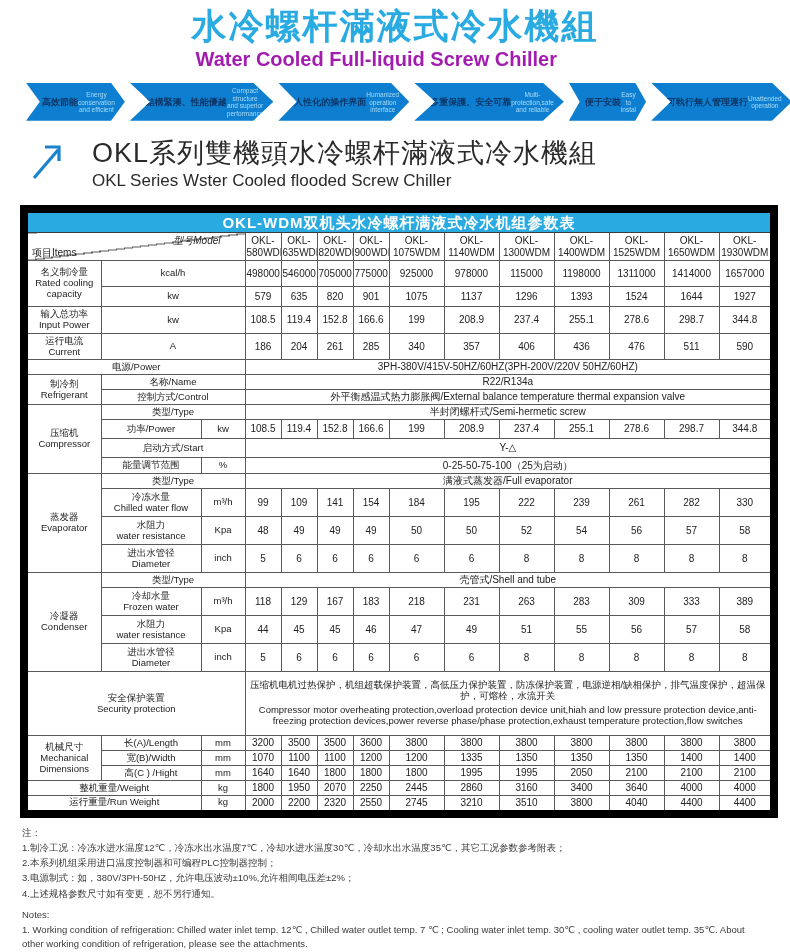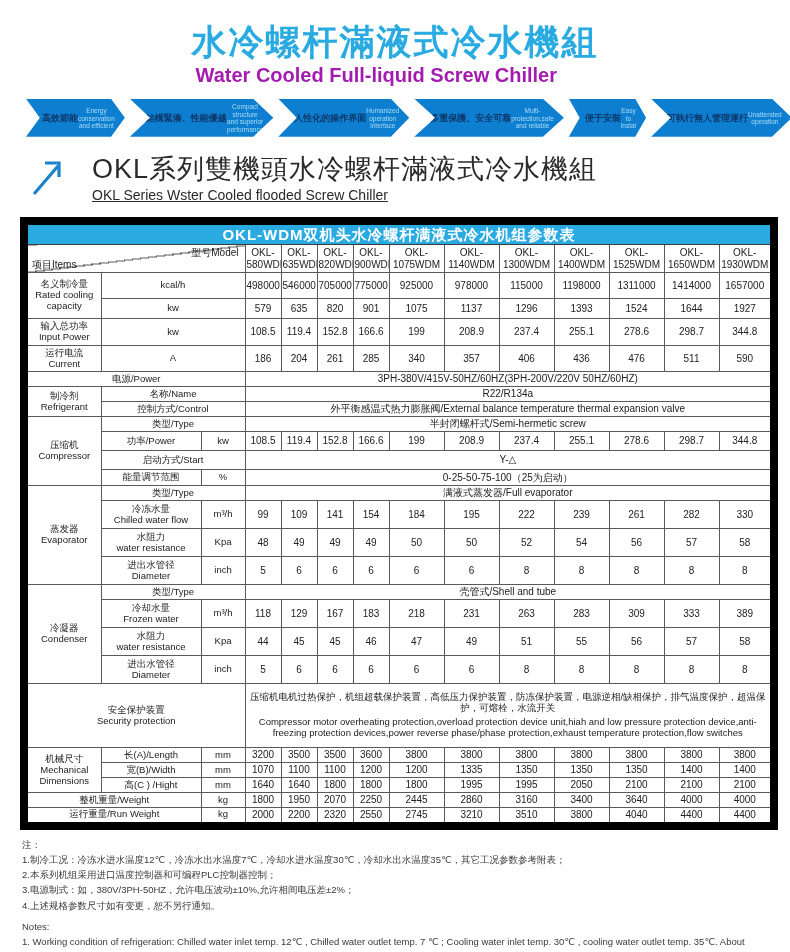--- a/index.html
+++ b/index.html
@@ -1,50 +1,50 @@
 <!DOCTYPE html>
 <html><head>
 <meta charset="utf-8">
 <style>
   * { margin:0; padding:0; box-sizing:border-box; }
   html,body { background:#ffffff; }
   body { font-family:"Liberation Sans","DejaVu Sans",sans-serif; color:#222; }
   .page { position:relative; width:790px; height:952px; background:#fff; overflow:hidden; }
 
   
-  .hdr { padding-top:20px; width:fit-content; margin:0 auto; text-align:left; }
+  .hdr { padding-top:4px; width:fit-content; margin:0 auto; text-align:left; }
   .hdr .cn { font-size:35px; font-weight:bold; color:#29abe2; letter-spacing:2px; line-height:1.25; }
   .hdr .en { font-size:20px; font-weight:bold; color:#a21caf; margin-top:0px; padding-left:4px; }
 
   
   .features { display:flex; gap:5px; margin:12px 26px 0 26px; height:38px; }
   .feat { position:relative; flex:1 1 0; background:#0e7fd0;
           clip-path:polygon(0 0, 86% 0, 100% 50%, 86% 100%, 0 100%, 14% 50%);
           display:flex; justify-content:center; align-items:center;
           padding:2px 10px 2px 16px; text-align:center; }
   .feat .fcn { font-size:9px; font-weight:bold; color:#0d3768; line-height:1.15; white-space:nowrap; }
   .feat .fen { font-size:6.5px; color:#a7dcf6; line-height:1.15; margin-top:1px; }
 
   
   .section { display:flex; align-items:flex-start; margin:17px 0 0 30px;gap:20px; }
   .sec-ico { width:36px; height:46px; margin-right:6px; flex:0 0 auto; }
   .sec-text .scn { font-size:27px; color:#2a2a2a; font-weight:500; letter-spacing:1px; line-height:1.15; }
-  .sec-text .sen { font-size:14px; color:#2a2a2a; margin-top:2px;text-decoration:underline; }
+  .sec-text .sen { font-size:17px; color:#2a2a2a; margin-top:2px; }
 
   
   table.spec { width:750px; margin:14px 20px 0 20px; border-collapse:collapse; table-layout:fixed;
                border:8px solid #000000; font-size:10px; color:#222; }
   table.spec td { border:1px solid #5a5a5a; text-align:center; vertical-align:middle;
                   padding:1px 1px; line-height:1.15; overflow:hidden; }
   tr.caption-row td { background:#29abe2; color:#fff; font-size:15px; font-weight:bold;
                       letter-spacing:1px; border:1px solid #3c3c3c; }
   td.corner { position:relative; padding:0;
       background:linear-gradient(to bottom right, transparent calc(50% - 0.6px),
                  #5a5a5a calc(50% - 0.6px), #5a5a5a calc(50% + 0.6px), transparent calc(50% + 0.6px)); }
-  td.corner .c-model { position:absolute; top:2px; right:6px; font-size:10px; }
+  td.corner .c-model { position:absolute; top:2px; right:24px; font-size:10px;font-style:italic; }
   td.corner .c-items { position:absolute; bottom:2px; left:4px; font-size:10px; }
   td.model { white-space:pre-line; font-size:10px; line-height:1.2; }
   td.cat, td.lbl { font-size:9.5px; }
   .two .l1 { display:block; }
   .two .l2 { display:block; }
   td.sectext { text-align:left; padding:2px 4px; font-size:9.5px; line-height:1.3; }
   td.sectext .stcn { margin-bottom:3px; }
   td.v { font-size:10px; }
 
   

